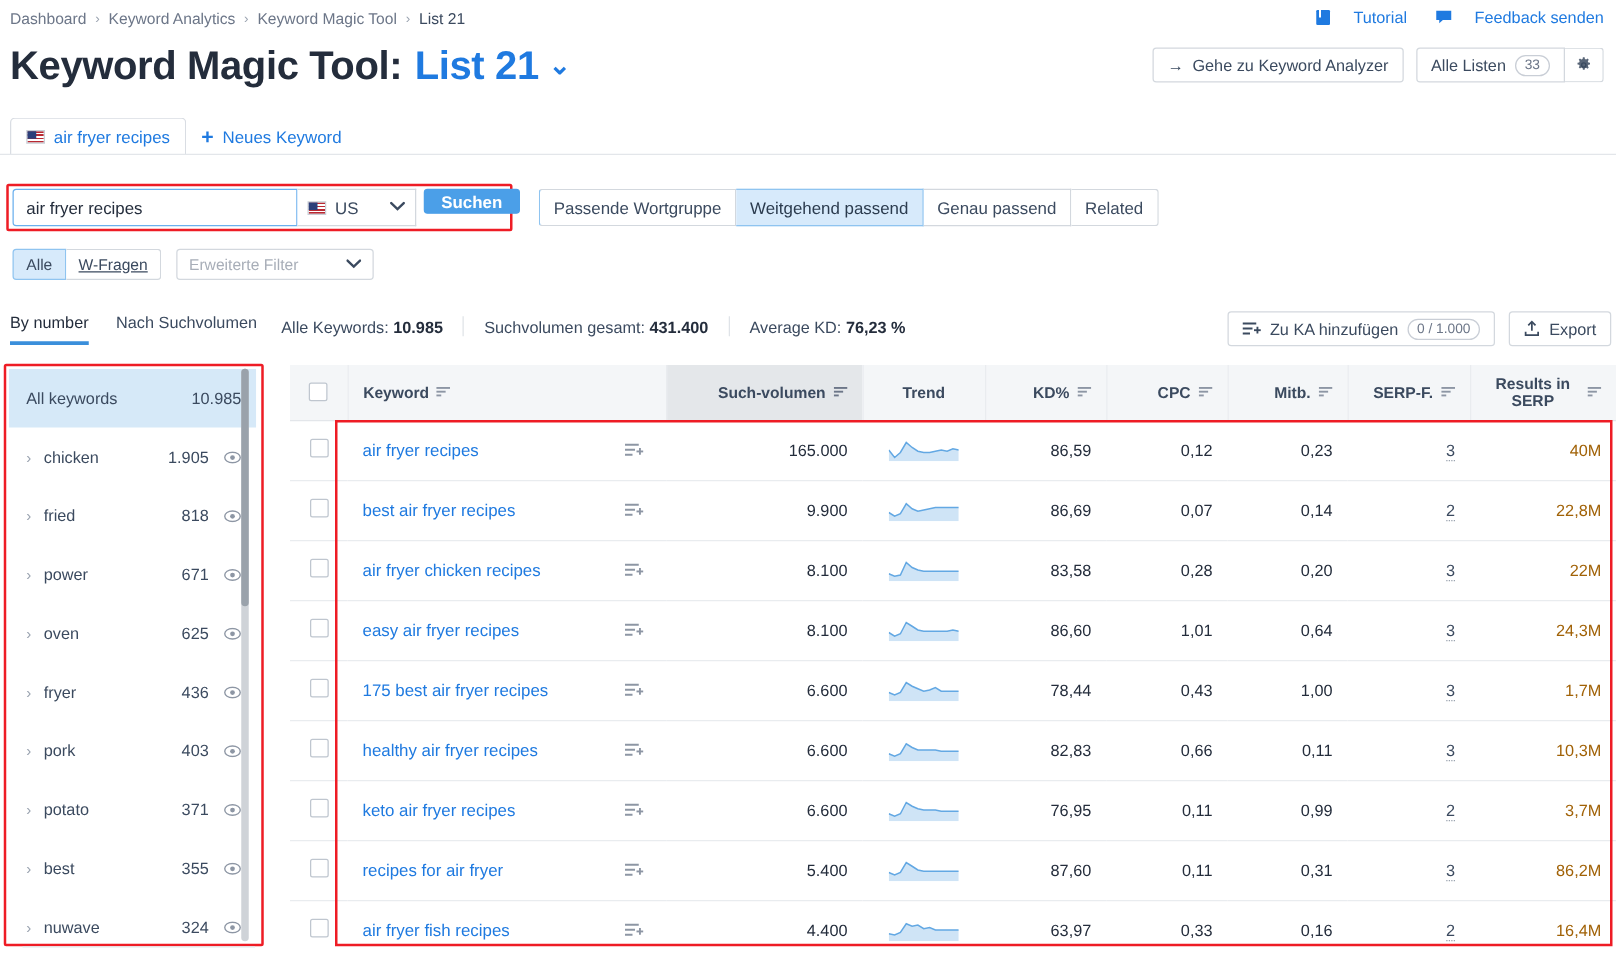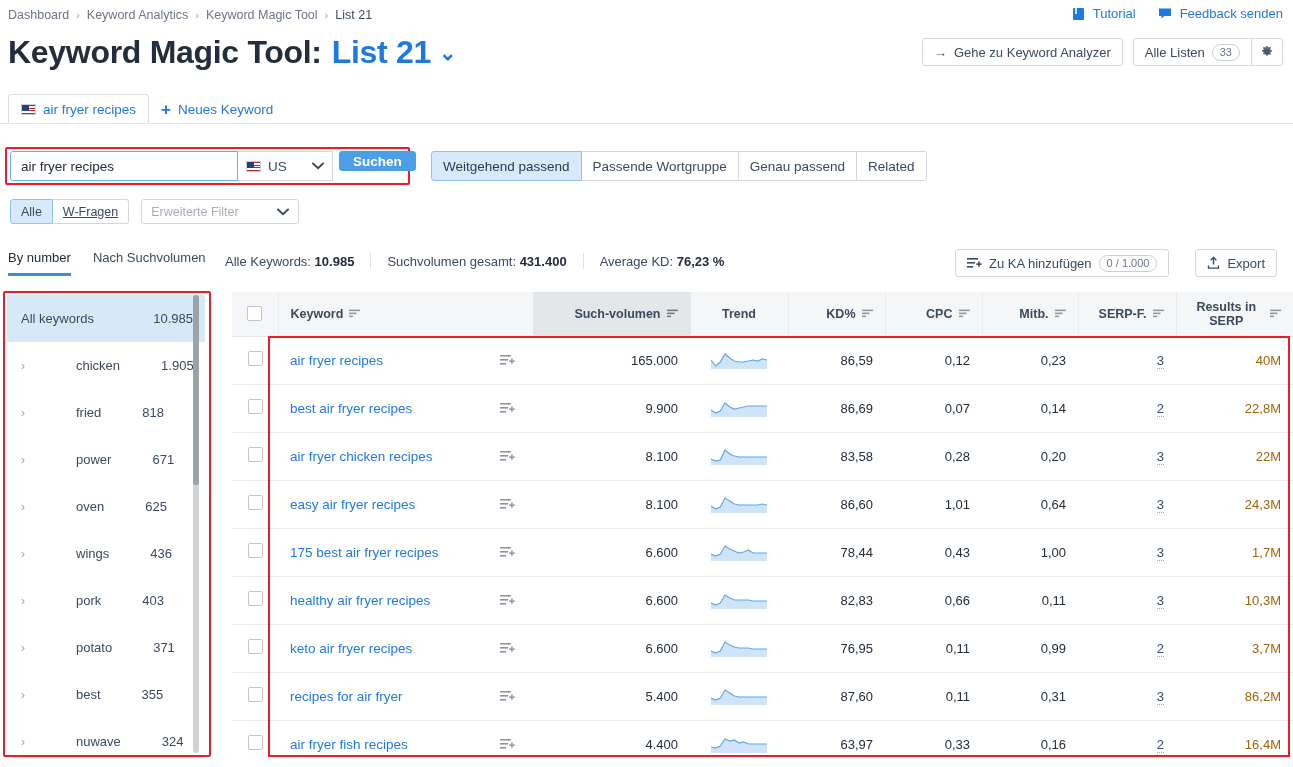--- a/index.html
+++ b/index.html
@@ -21,21 +21,21 @@
   .breadcrumb .crumb { color: #6c7688; }
   .breadcrumb .crumb.last { color: #3b4a5f; }
   .breadcrumb .sep { color: #9aa3b0; font-size: 11px; }
 
   
   .toplinks {
     position: absolute; right: 10px; top: 6px;
     display: flex; align-items: center; gap: 22px;
     font-size: 13px;
   }
-  .toplink { display: flex; align-items: center; gap: 8px; color: #1f7ae0; }
+  .toplink { display: flex; align-items: center; gap: 18px; color: #1f7ae0; }
   .toplink svg { display: block; }
 
   
   .page-title {
     position: absolute; left: 8px; top: 34px;
     font-size: 32px; font-weight: bold; letter-spacing: -0.3px;
     color: #242d3c; display: flex; align-items: center; gap: 10px;
     white-space: nowrap;
   }
   .page-title .listname { color: #1f7ae0; }
@@ -162,38 +162,37 @@
 
   .stats {
     position: absolute; left: 225px; top: 253px;
     display: flex; align-items: center; font-size: 13px; color: #3b4a5f;
   }
   .stats .item { padding: 0 16px; }
   .stats .item:first-child { padding-left: 0; }
   .stats .divider { width: 1px; height: 16px; background: #dfe3e8; }
   .stats b { color: #242d3c; font-weight: bold; }
 
-  .actbtns { position: absolute; right: 16px; top: 249px; display: flex; gap: 26px; padding-left: 35px; }
+  .actbtns { position: absolute; right: 4px; top: 249px; display: flex; gap: 11px; padding-left: 35px; }
 
   
   .side-hl {
     position: absolute; left: 3px; top: 291px;
     width: 208px; height: 466px;
     border: 2px solid #ee1c25; border-radius: 2px; pointer-events: none;
   }
   .sidebar {
     position: absolute; left: 7px; top: 295px;
     width: 198px; height: 458px; overflow: hidden;
     background: #fff;
   }
   .side-item {
     height: 47px; display: flex; align-items: center;
     padding: 0 12px 0 14px; font-size: 13px; color: #3b4a5f; cursor: pointer;
     position: relative;
-    gap: 41px;
   }
   .side-item.all { background: #d6e9f8; padding-left: 14px; }
   .side-item .arrow { color: #9aa3b0; font-size: 12px; margin-right: 10px; }
   .side-item .label { flex: 1; }
   .side-item .count { color: #3b4a5f; font-size: 13px; }
   .side-item .eye { margin-left: 12px; color: #8d96a4; display: flex; }
   .side-scrollbar {
     position: absolute; left: 193px; top: 295px; width: 6px; height: 458px;
     background: #cfd3d8; border-radius: 3px;
   }
@@ -324,22 +323,22 @@
     <span class="chev">
       <svg width="12" height="8" viewBox="0 0 12 8">
           <path d="M1 1.5 6 6.3l5-4.8" stroke="#3b4a5f" stroke-width="1.9" fill="none" stroke-linecap="round"></path>
         </svg>
     </span>
   </div>
   <button class="search-btn">Suchen</button>
 </div>
 
 <div class="matchtypes">
+  <div class="mt">Passende Wortgruppe</div>
   <div class="mt active">Weitgehend passend</div>
-  <div class="mt">Passende Wortgruppe</div>
   <div class="mt">Genau passend</div>
   <div class="mt">Related</div>
 </div>
 
 <div class="filterrow">
   <div class="seg">
     <div>Alle</div>
     <div>W-Fragen</div>
   </div>
   <div class="advfilter">
@@ -450,21 +449,21 @@
     <span class="eye">
         <svg width="14" height="10" viewBox="0 0 14 10">
           <ellipse cx="7" cy="5" rx="6.2" ry="4.2" fill="none" stroke="#8d96a4" stroke-width="1.1"></ellipse>
           <circle cx="7" cy="5" r="1.9" fill="#8d96a4"></circle>
         </svg>
       </span>
   </div>
 
   <div class="side-item">
     <span class="arrow">›</span>
-    <span class="label">wings</span>
+    <span class="label">fryer</span>
     <span class="count">436</span>
     <span class="eye">
         <svg width="14" height="10" viewBox="0 0 14 10">
           <ellipse cx="7" cy="5" rx="6.2" ry="4.2" fill="none" stroke="#8d96a4" stroke-width="1.1"></ellipse>
           <circle cx="7" cy="5" r="1.9" fill="#8d96a4"></circle>
         </svg>
       </span>
   </div>
 
   <div class="side-item">

